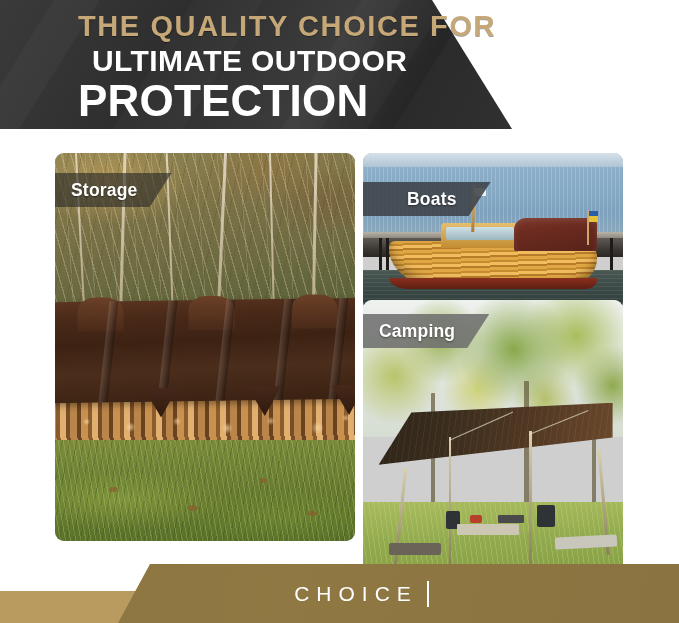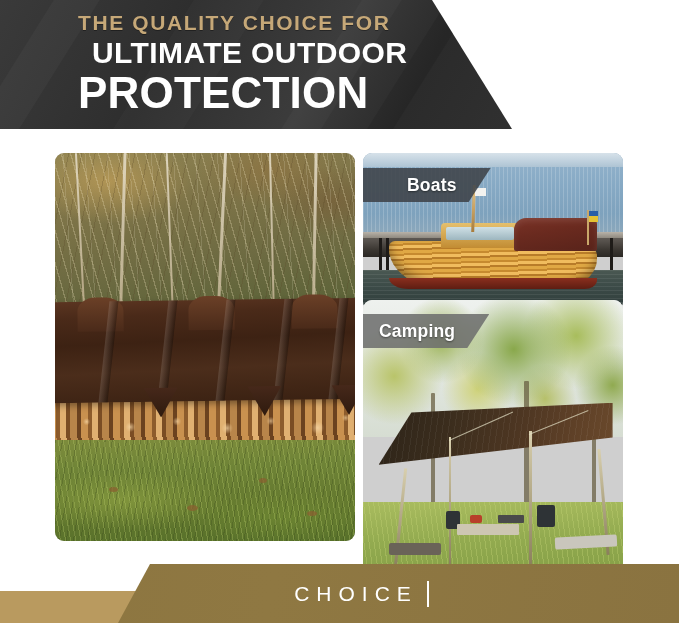--- a/index.html
+++ b/index.html
@@ -31,21 +31,21 @@
   .hs1{left:10px;}
   .hs2{left:150px;width:70px;background:rgba(255,255,255,0.022);}
   .hs3{left:318px;width:40px;background:rgba(255,255,255,0.026);}
   .hs4{left:404px;width:26px;background:rgba(0,0,0,0.10);}
 
   .header-text{
     position:absolute;left:78px;top:12px;width:400px;
   }
   .kicker{
     color:#c6a878;
-    font-size:21px;
+    font-size:29px;
     font-weight:bold;
     letter-spacing:1.6px;
     line-height:1;
     margin:0 0 5px 0;
     white-space:nowrap;
     text-shadow:0 1px 0 rgba(0,0,0,0.35);
   }
   .headline-1{
     color:#ffffff;
     font-size:30px;
@@ -91,21 +91,21 @@
     font-size:17.5px;
     font-weight:bold;
     letter-spacing:0.2px;
     white-space:nowrap;
     z-index:6;
     -webkit-clip-path:polygon(0 0, 100% 0, calc(100% - 22px) 100%, 0 100%);
     clip-path:polygon(0 0, 100% 0, calc(100% - 22px) 100%, 0 100%);
     text-shadow:0 1px 2px rgba(0,0,0,0.45);
   }
   .badge-storage{background:rgba(38,40,38,0.62);top:20px;}
-  .badge-boats{background:rgba(62,66,72,0.88);top:15px;padding-left:44px;}
+  .badge-boats{background:rgba(62,66,72,0.88);top:29px;padding-left:44px;}
   .badge-camping{background:rgba(110,112,110,0.88);top:14px;}
 
   
   .sp-sky{
     position:absolute;left:0;top:0;width:100%;height:52%;
     background:
       radial-gradient(ellipse 40% 30% at 18% 14%, rgba(212,170,92,0.55), transparent 70%),
       radial-gradient(ellipse 34% 26% at 72% 8%, rgba(150,112,60,0.45), transparent 72%),
       radial-gradient(ellipse 30% 24% at 92% 24%, rgba(120,88,52,0.5), transparent 72%),
       linear-gradient(172deg,#8e8352 0%,#7e7448 26%,#6e6b42 52%,#5c6338 78%,#55602f 100%);
@@ -412,20 +412,21 @@
       </div>
 
       <div class="sp-grass">
         <div class="sp-grass-tex"></div>
         <div class="sp-leaf" style="left:18%;top:46%;width:9px;height:5px;"></div>
         <div class="sp-leaf" style="left:44%;top:64%;width:11px;height:6px;"></div>
         <div class="sp-leaf" style="left:68%;top:38%;width:8px;height:5px;"></div>
         <div class="sp-leaf" style="left:84%;top:70%;width:10px;height:5px;"></div>
       </div>
     </div>
+    <div class="badge badge-storage">Storage</div>
   </div>
 
   <div class="card card-boats">
     <div class="photo">
       <div class="bp-wall"></div>
       <div class="bp-wall-roof"></div>
       <div class="bp-dock"></div>
       <div class="bp-dockedge"></div>
       <div class="bp-piling" style="left:6%;top:54%;height:26%;"></div>
       <div class="bp-piling" style="left:9%;top:54%;height:26%;"></div>

